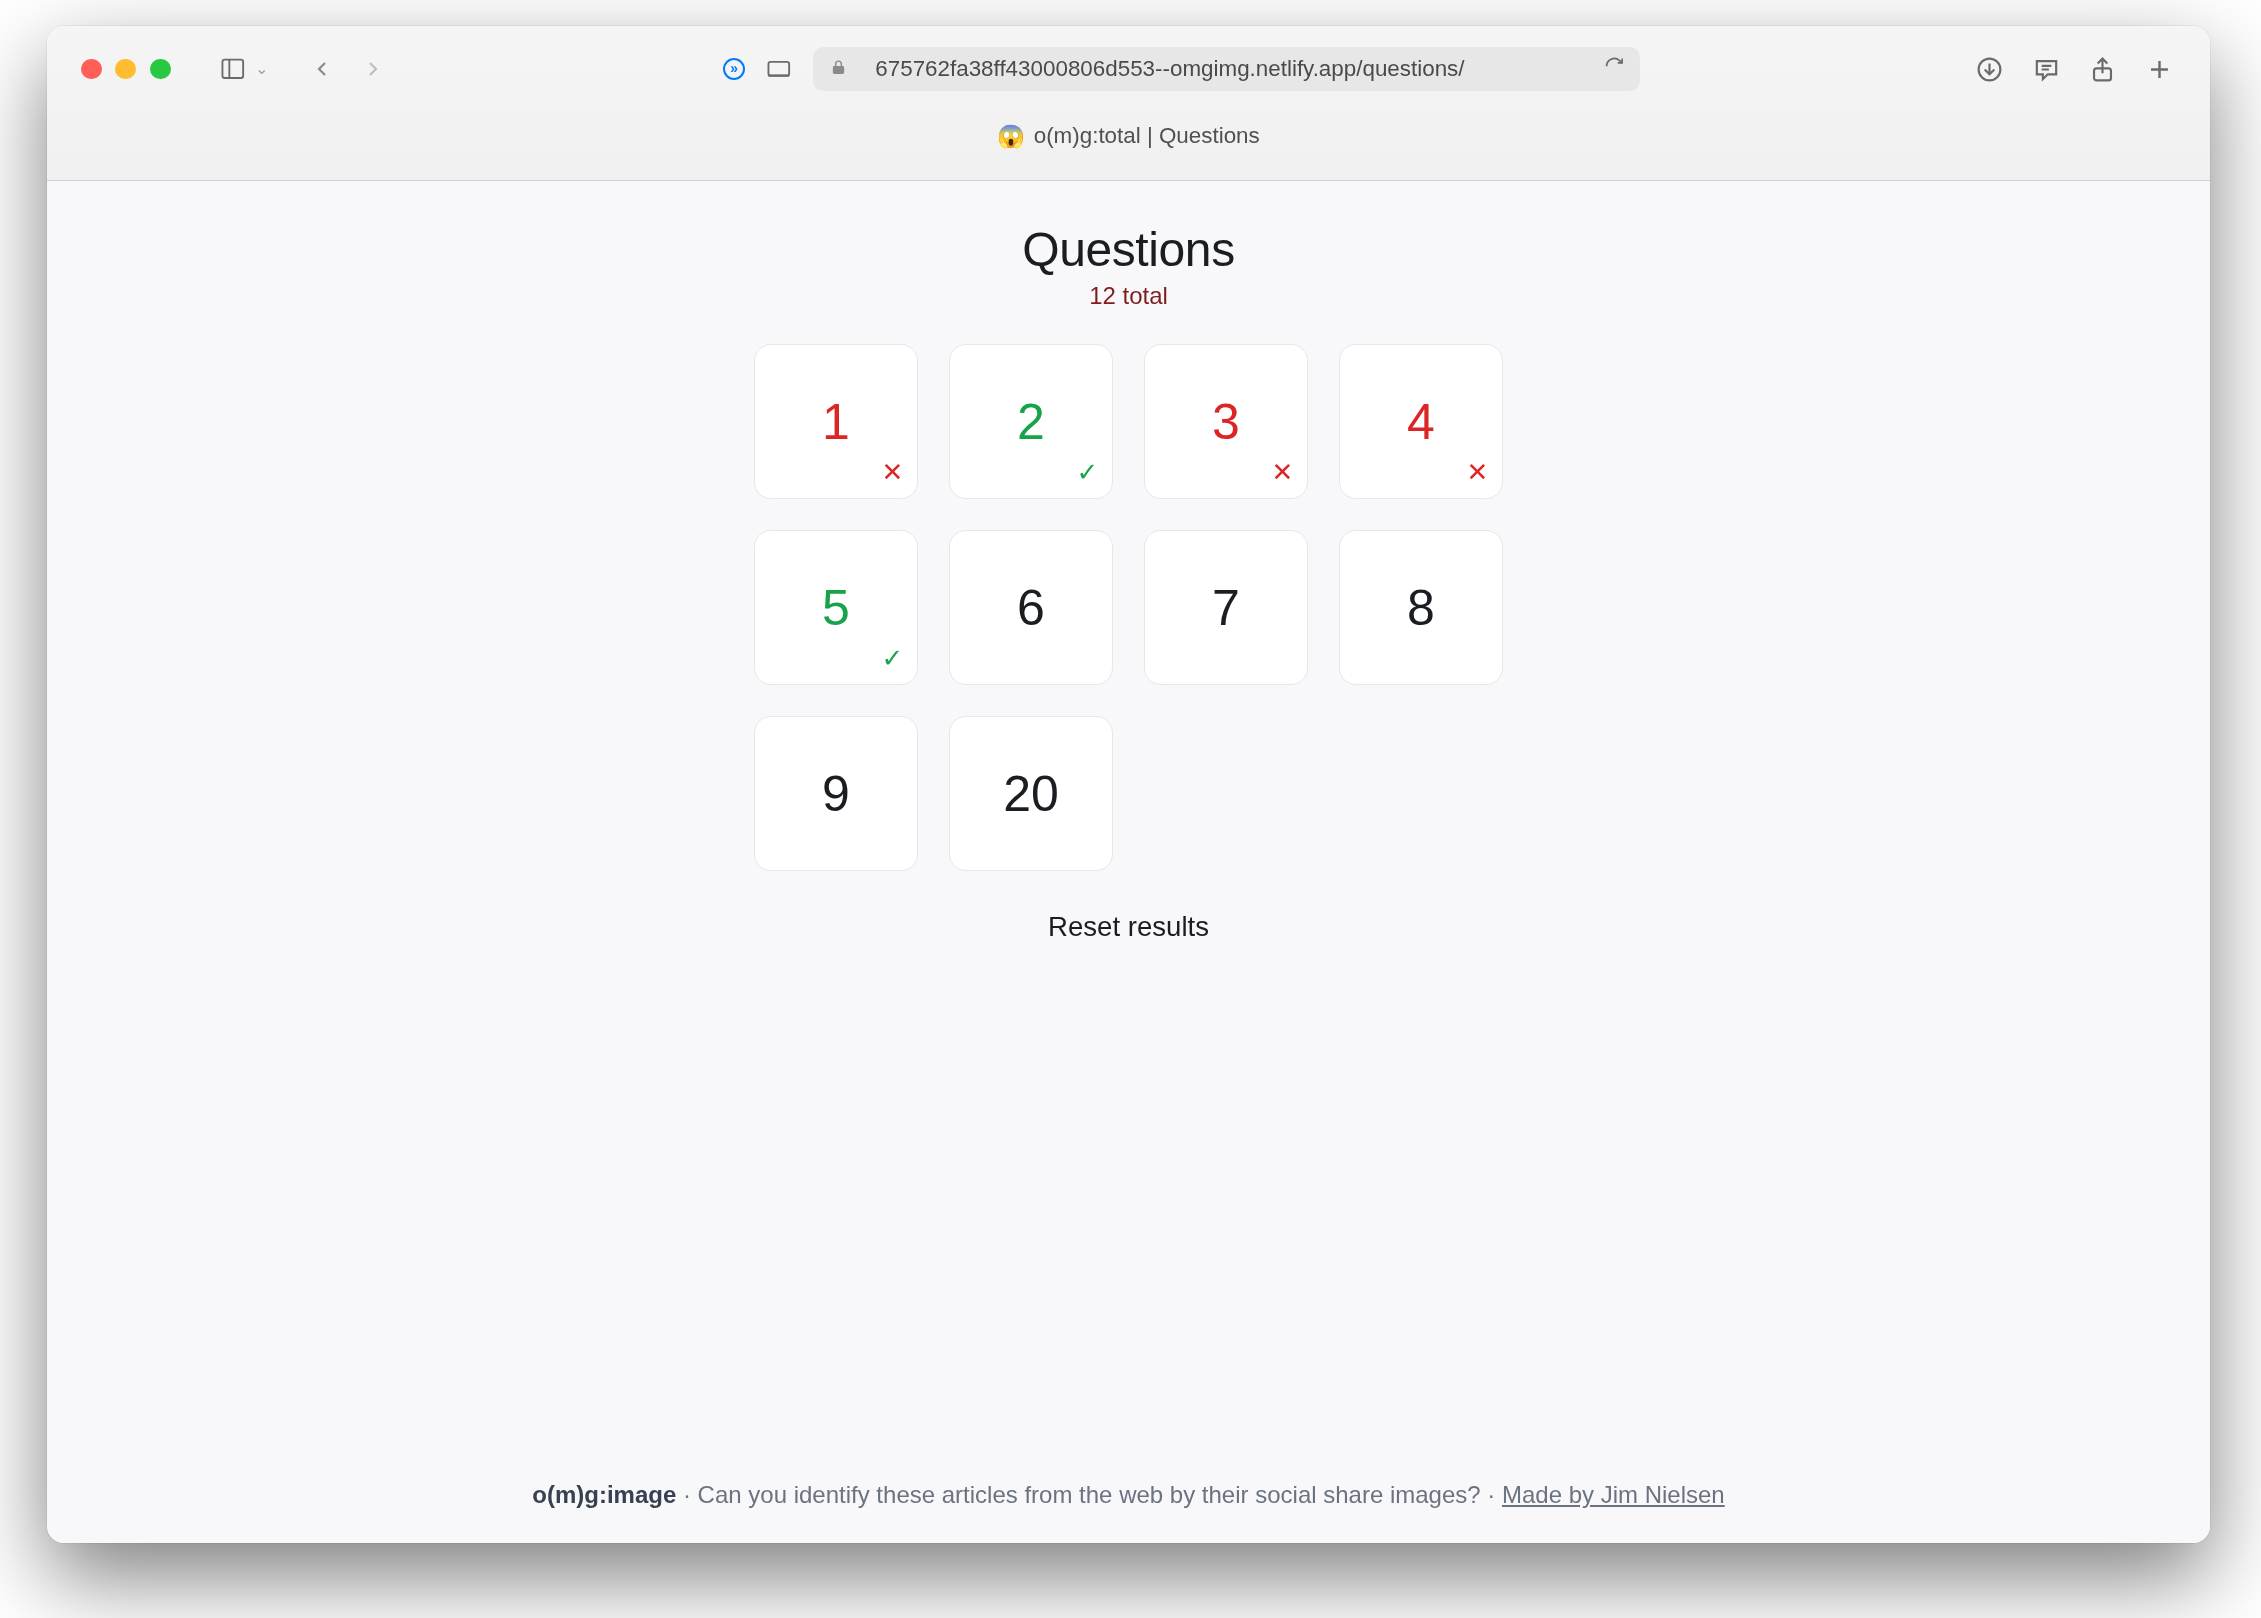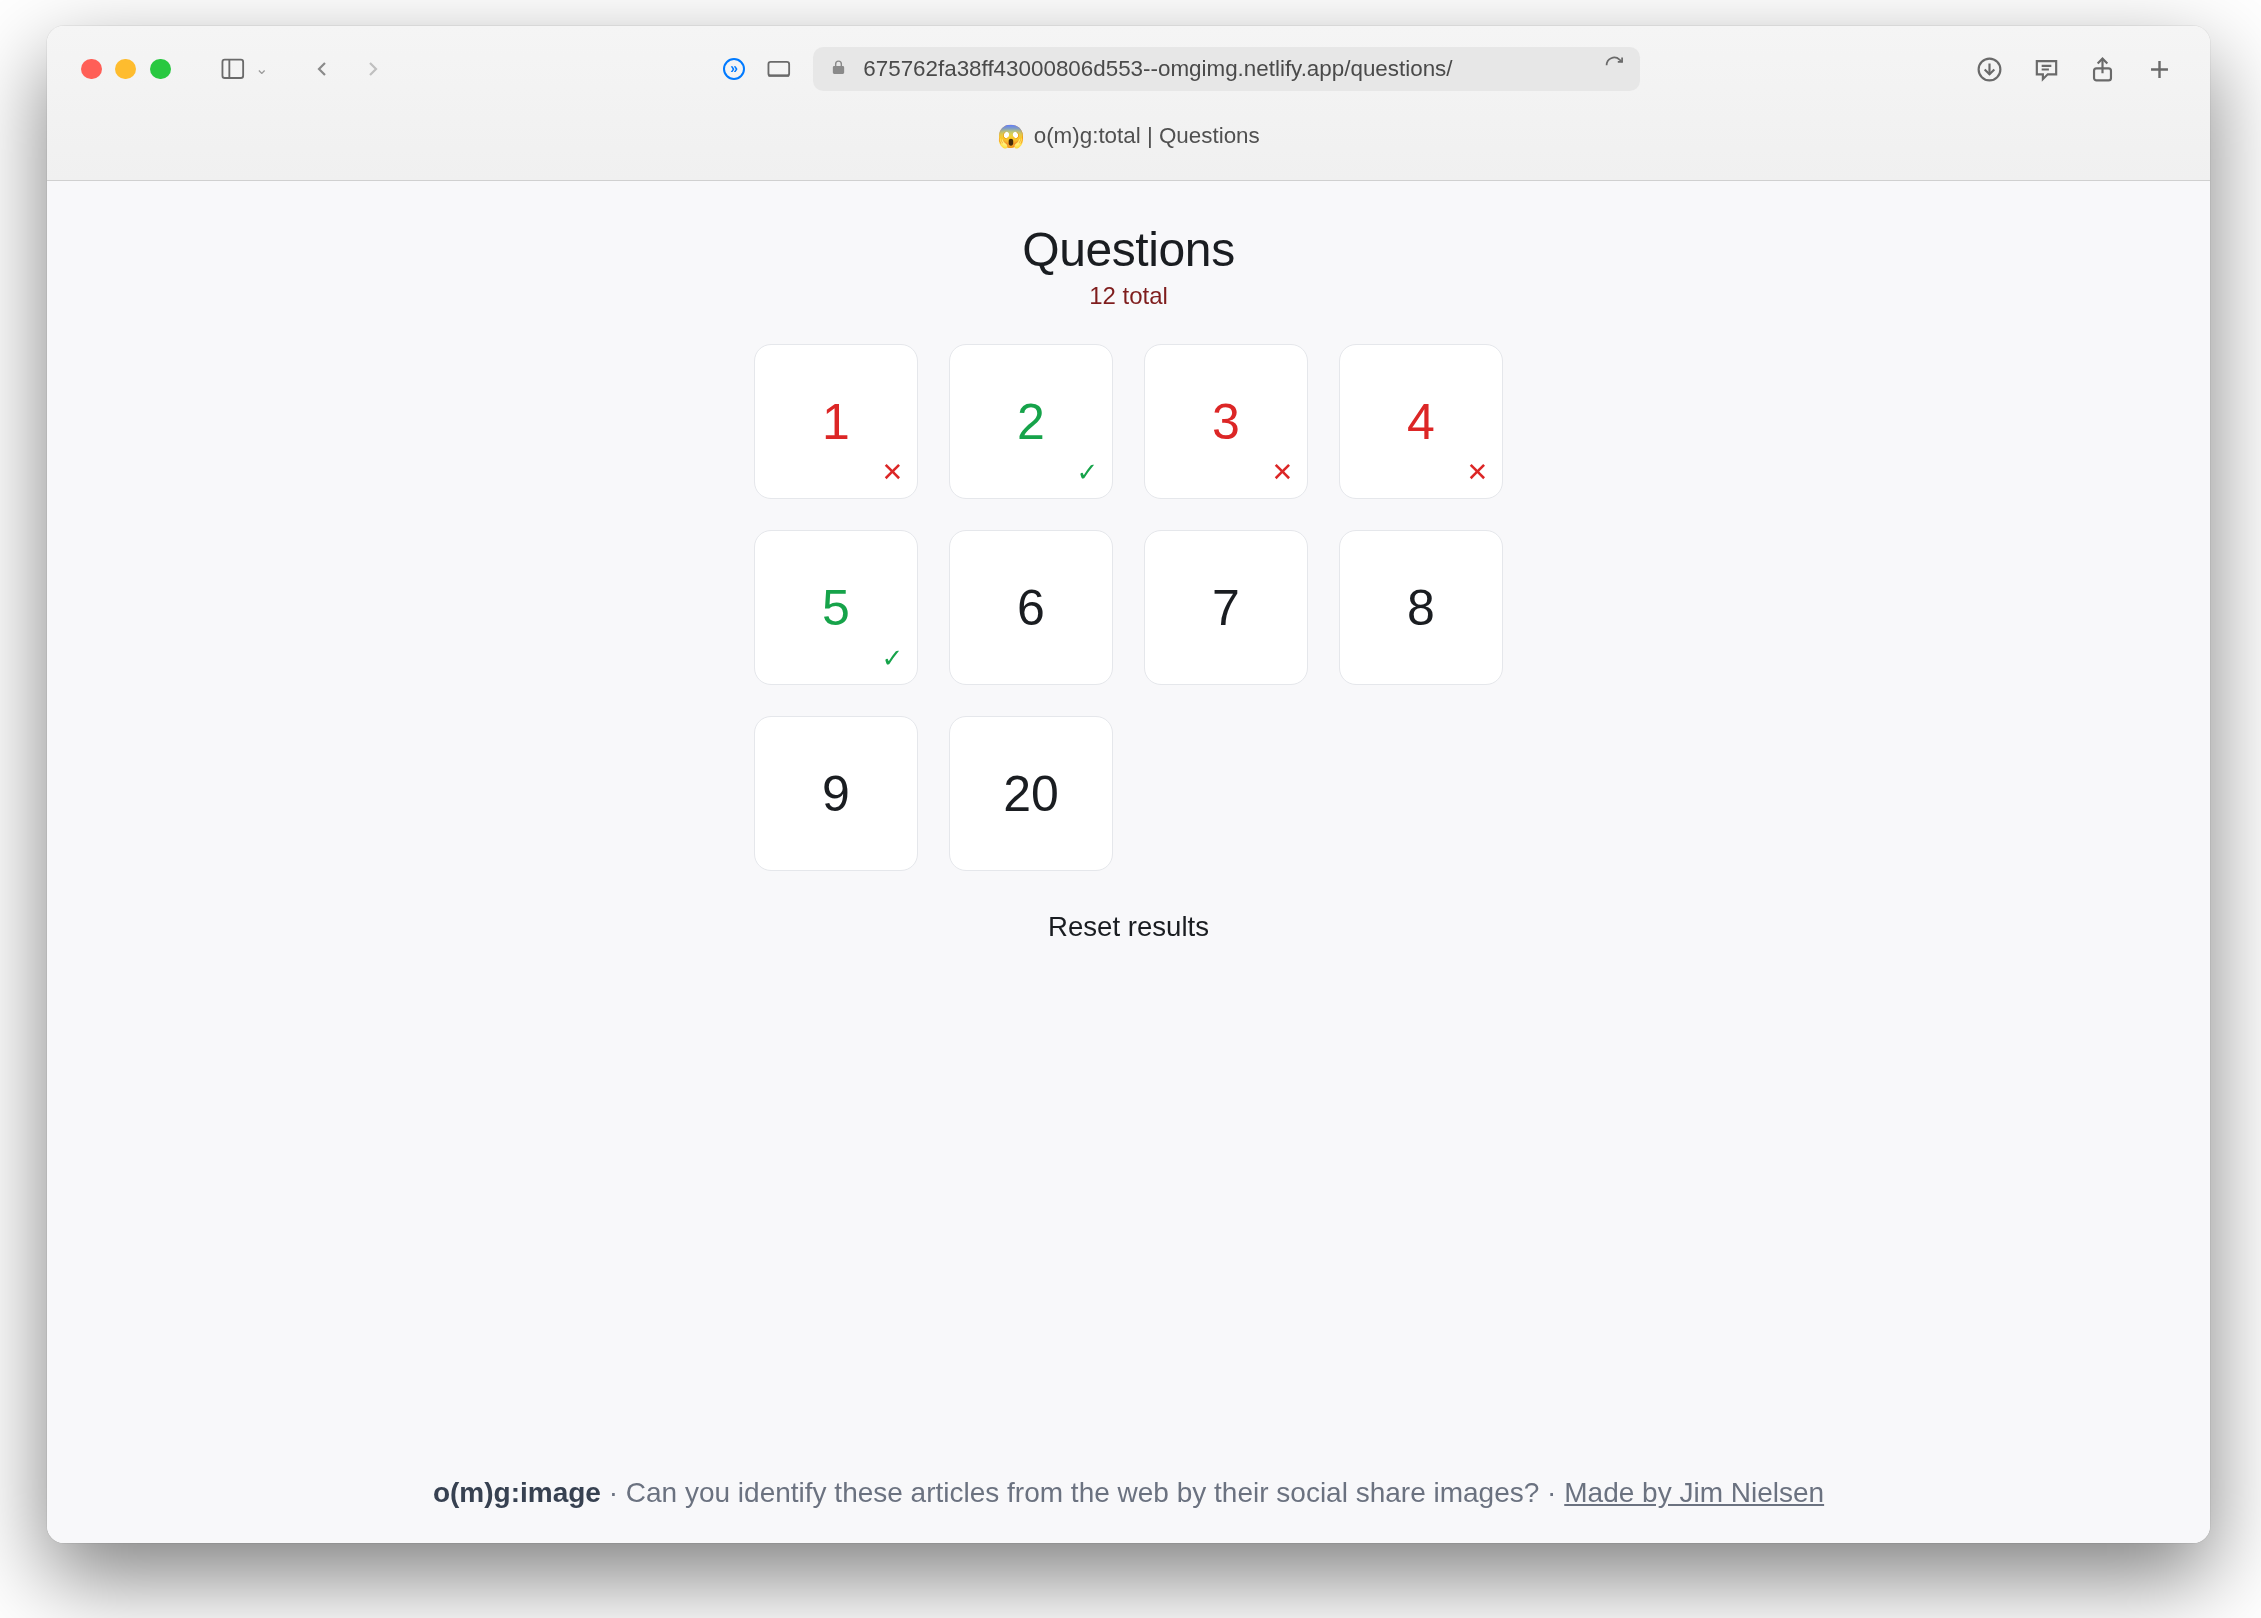--- a/index.html
+++ b/index.html
@@ -86,22 +86,22 @@
       border: 2.6px solid #007aff;
       display: flex;
       align-items: center;
       justify-content: center;
       color: #007aff;
       font-size: 13.8px;
       font-weight: 700;
     }
     .addressbar {
       display: flex;
-      align-items: flex-end;
-      gap: 16px;
+      align-items: flex-start;
+      gap: 28px;
       background: #e7e7e7;
       border-radius: 10.3px;
       padding: 8.6px 52px 8.6px 17px;
       min-width: 827px;
       position: relative;
       color: #4a4a4a;
       font-size: 22.4px;
     }
     .addressbar .lock { color: #8a8a8a; }
     .addressbar .reload {
@@ -182,21 +182,21 @@
       background: none;
       border: none;
       cursor: pointer;
     }
     .footer {
       position: absolute;
       bottom: 34px;
       left: 0;
       right: 0;
       text-align: center;
-      font-size: 28px;
+      font-size: 24px;
       color: #6b7280;
     }
     .footer .brand { font-weight: 700; color: #374151; }
     .footer .credit { text-decoration: underline; }
   </style>
 </head>
 <body>
 
 <div class="window-shadow">
   <div class="browser-chrome">

